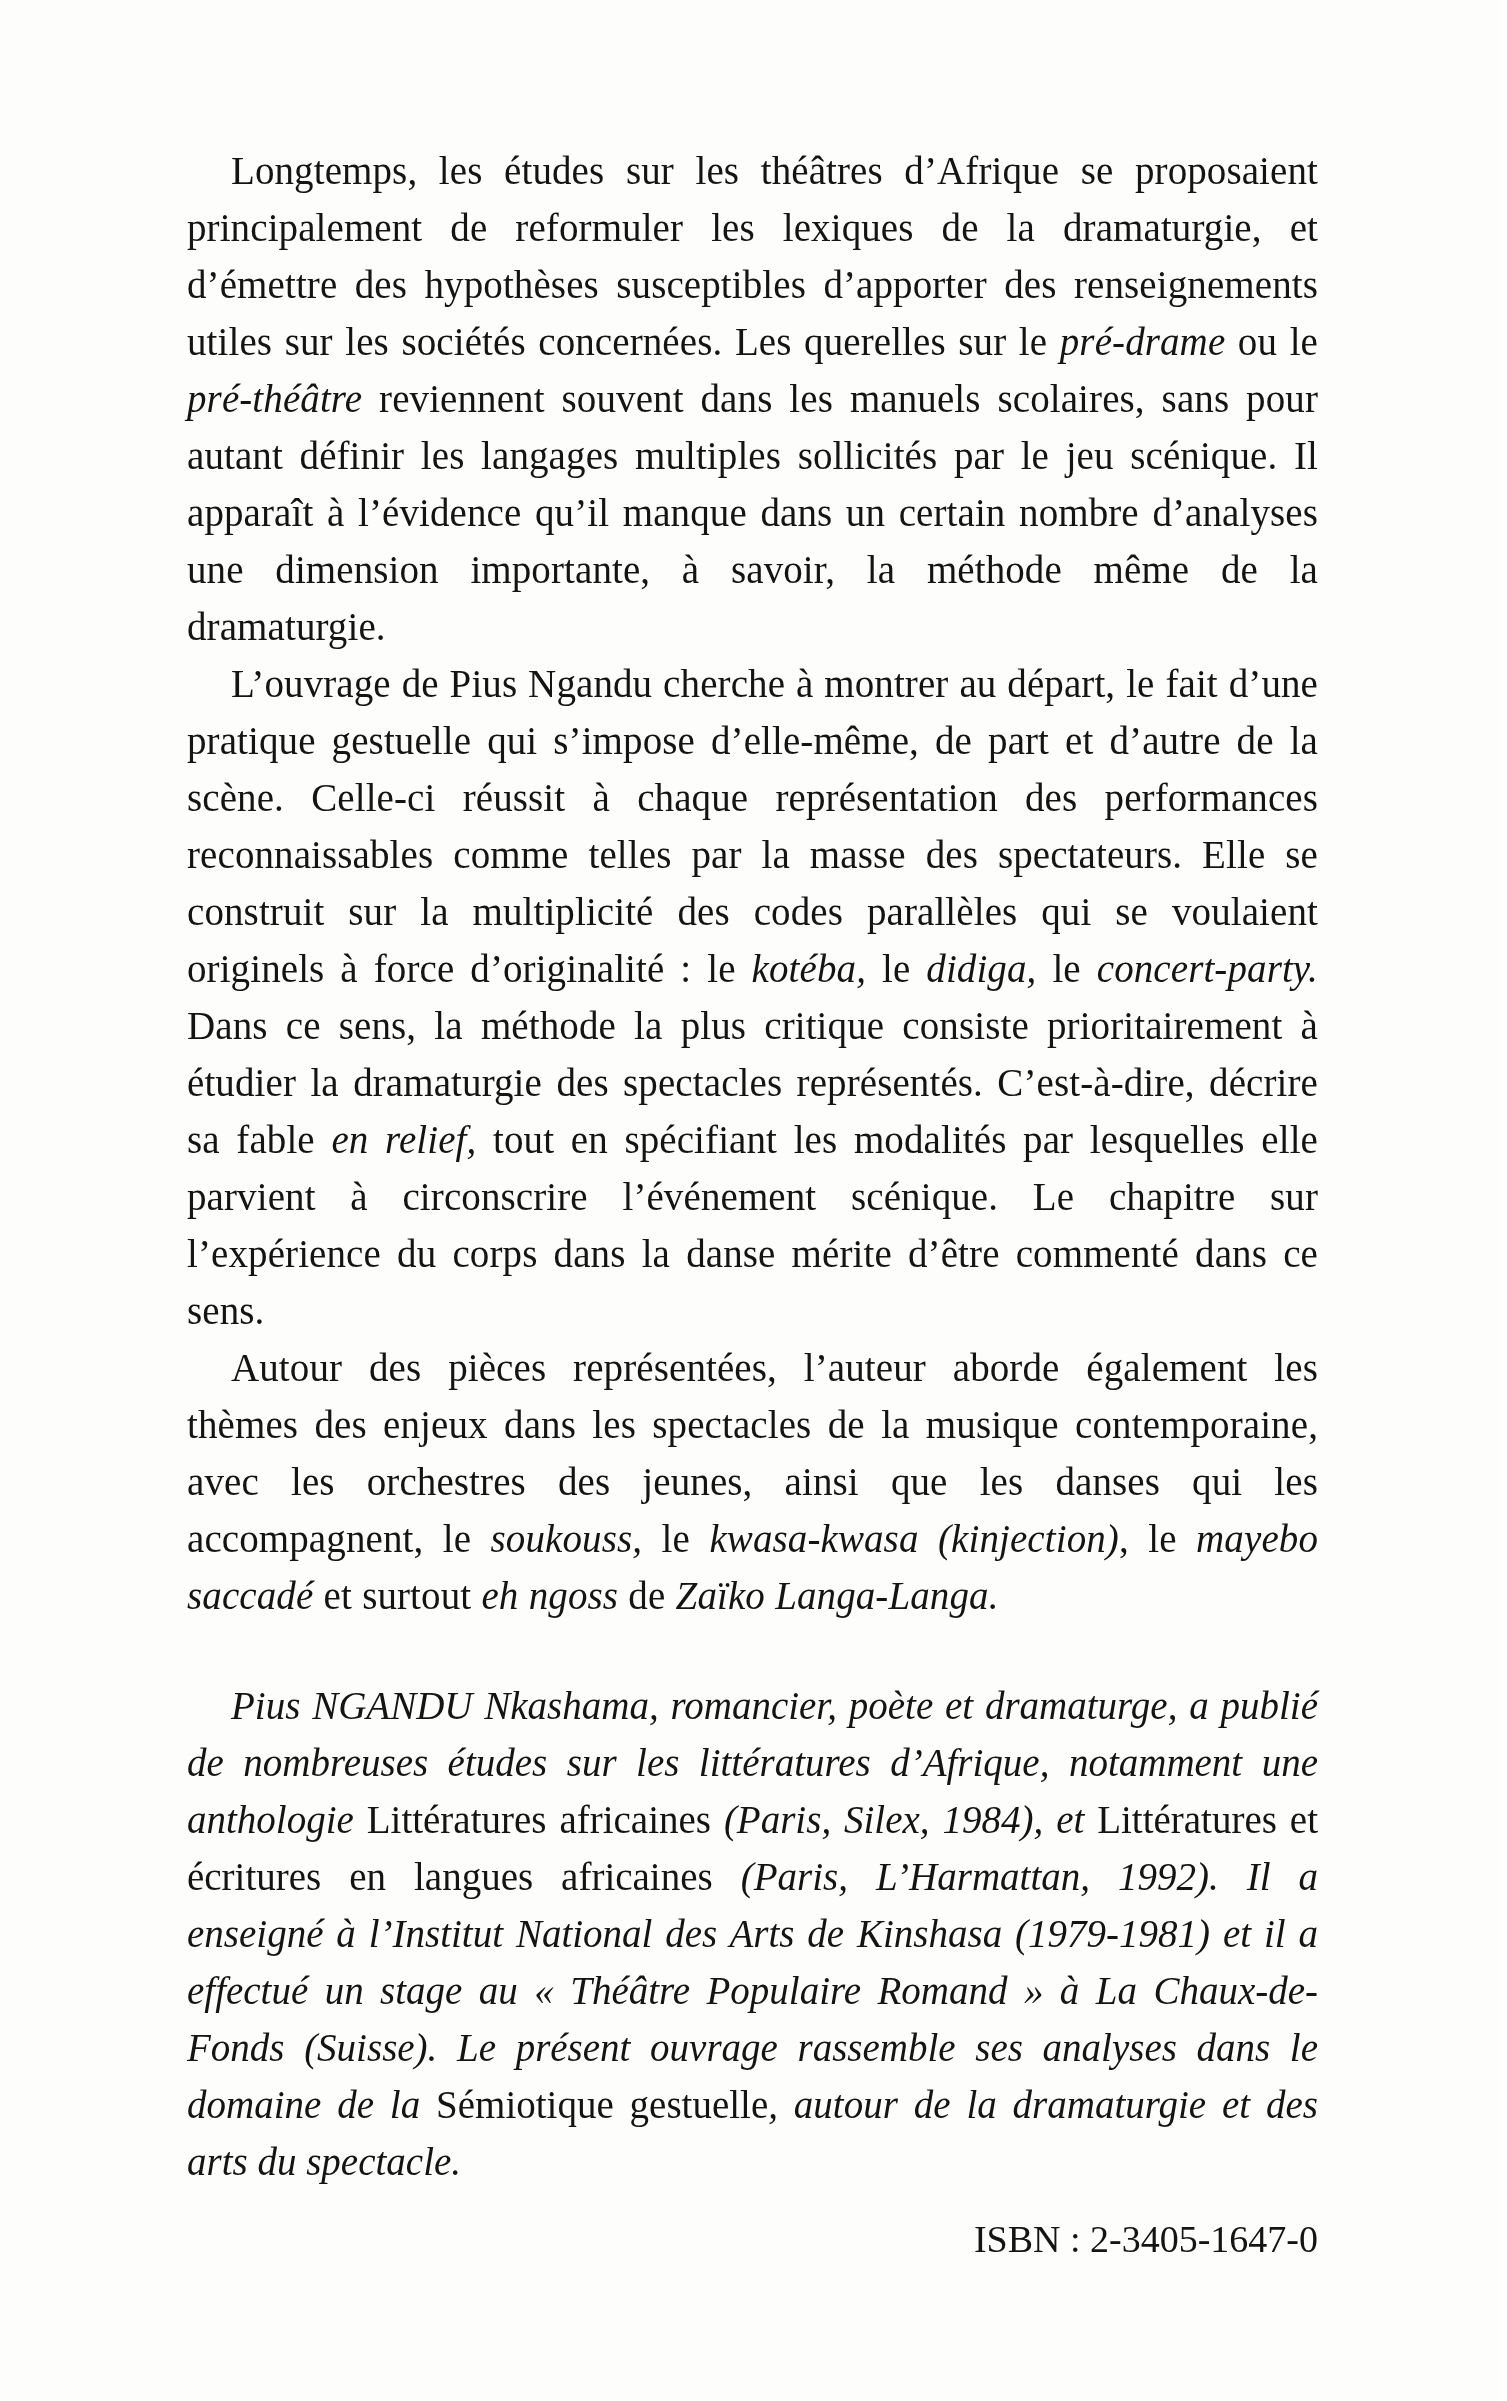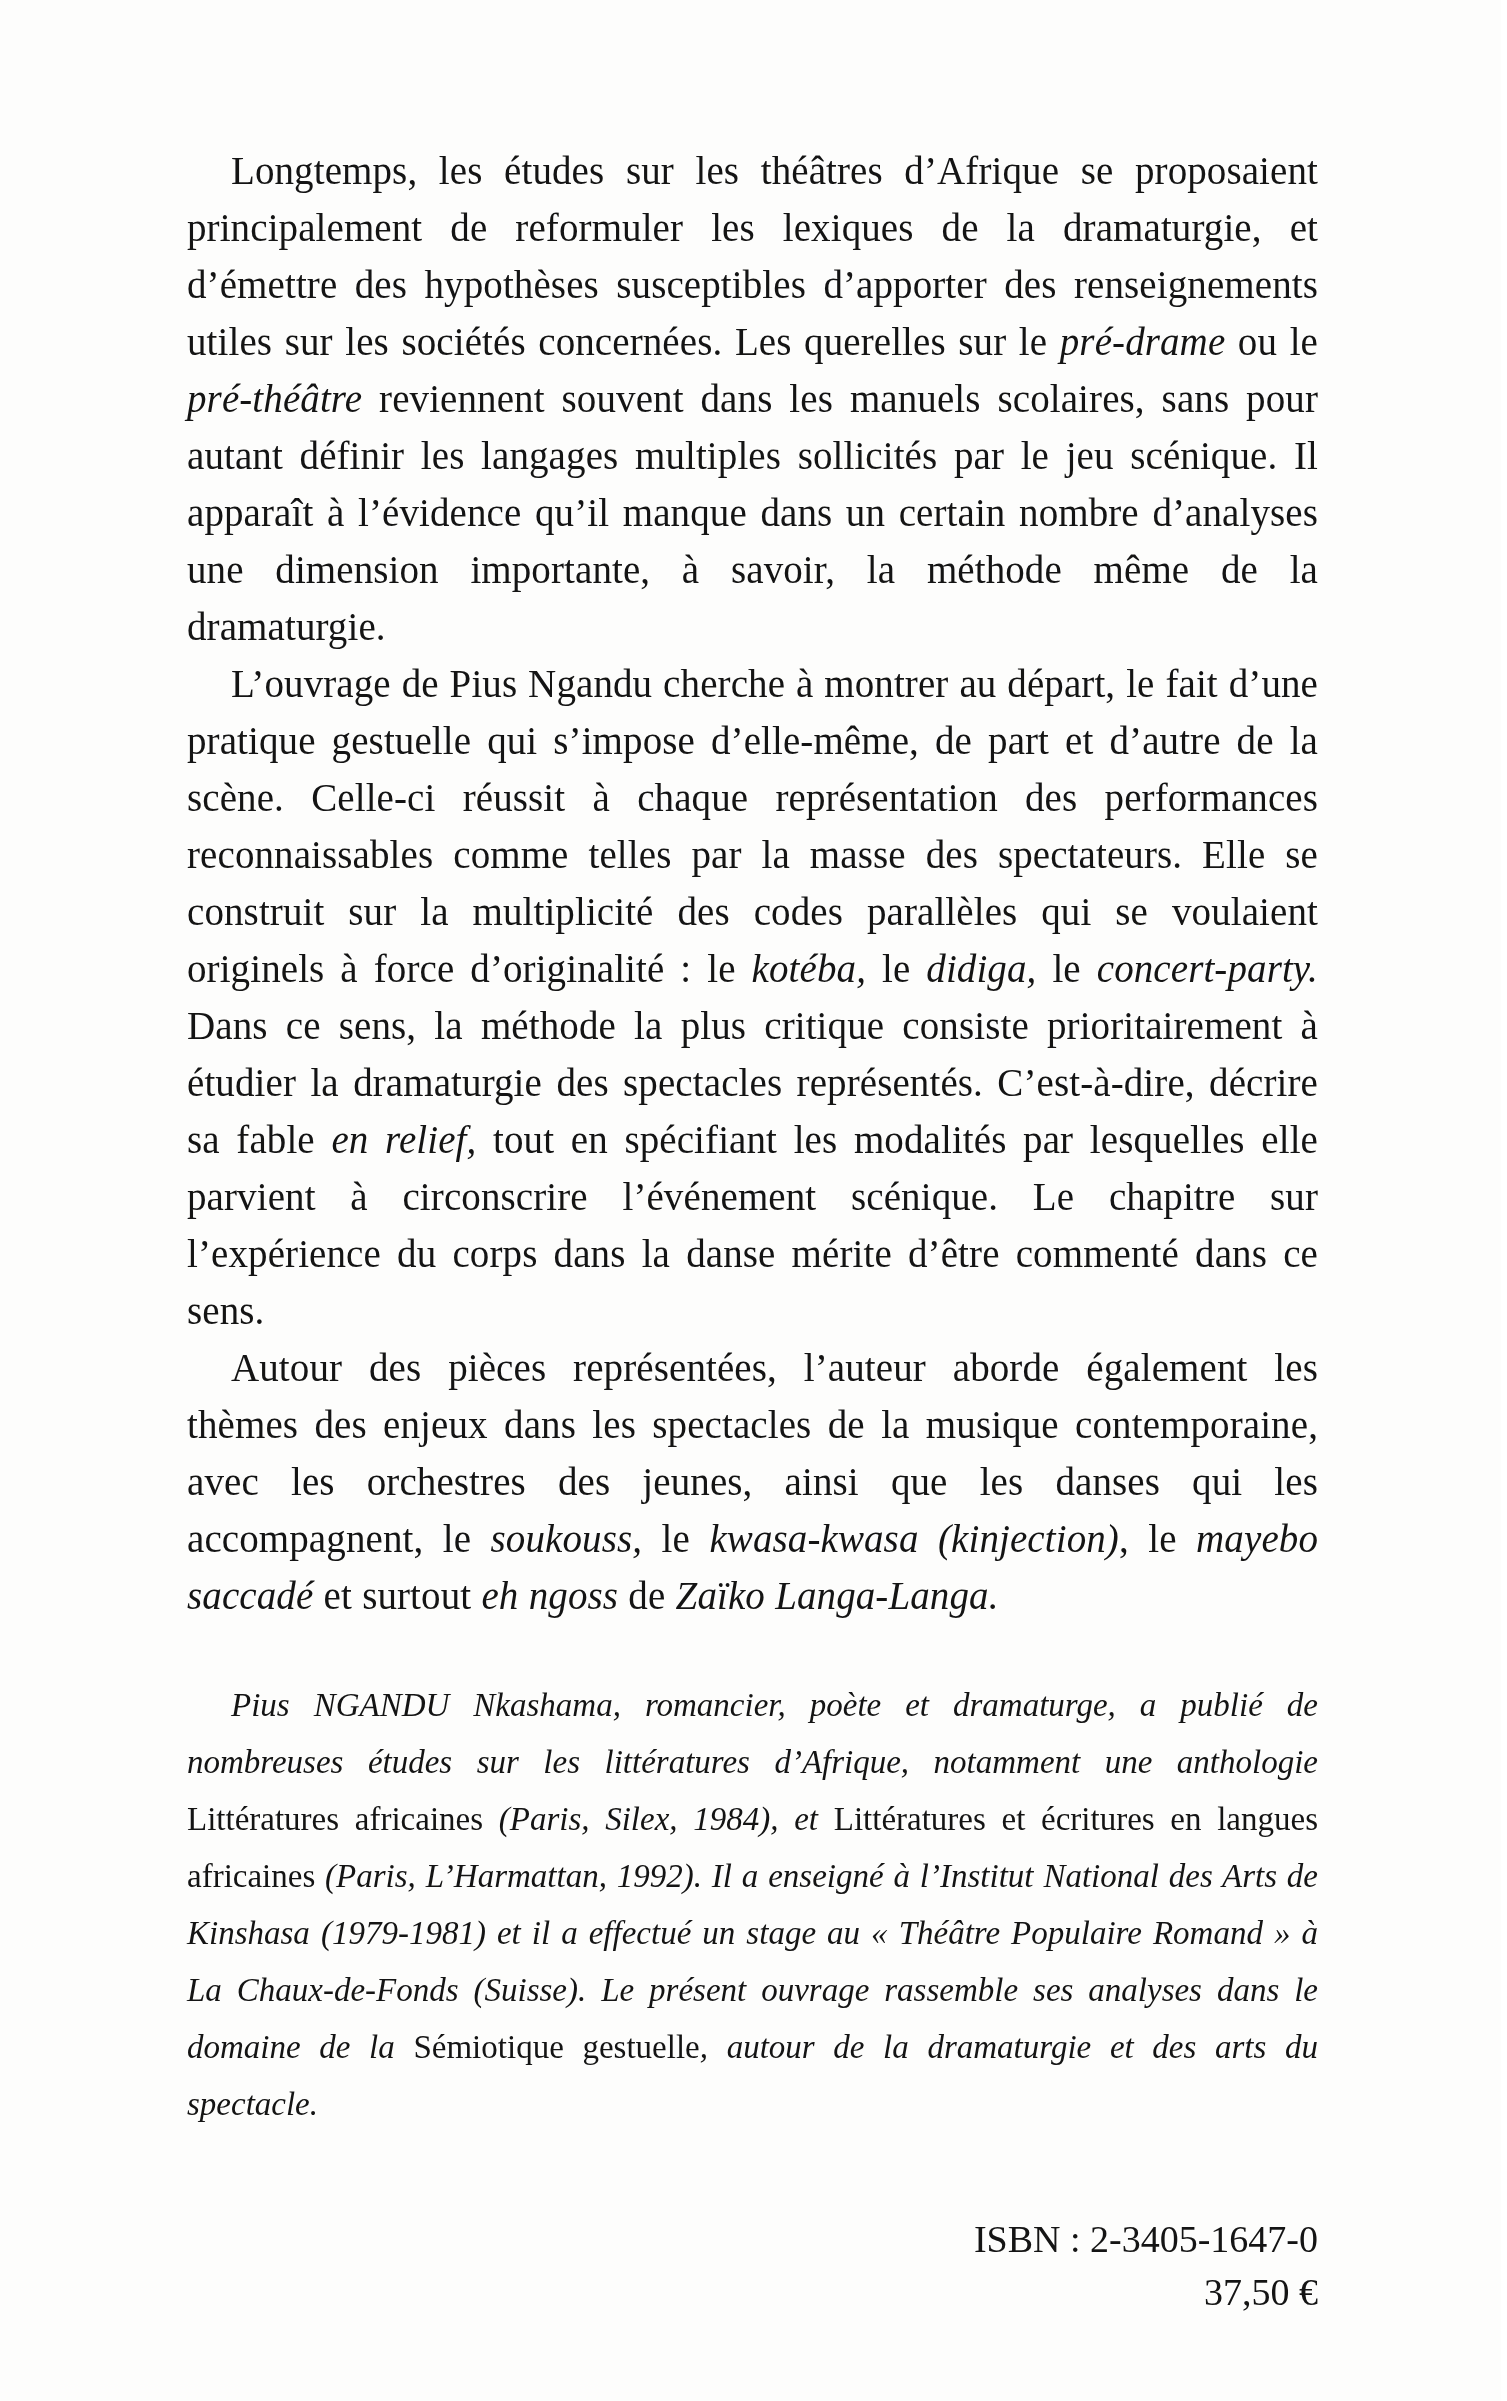--- a/index.html
+++ b/index.html
@@ -36,21 +36,21 @@
     letter-spacing: 0.1px;
     word-spacing: 0.4px;
     color: #141414;
   }
   .body-text p {
     margin: 0;
     text-indent: 44px;
   }
   .bio {
     margin-top: 53px;
-    font-size: 33px;
+    font-size: 39px;
     line-height: 57px;
     text-align: justify;
     text-justify: inter-word;
     font-style: italic;
     color: #141414;
   }
   .bio p {
     margin: 0;
     text-indent: 44px;
   }
@@ -90,17 +90,16 @@
     </div>
 
     <div class="bio">
       <p><span>Pius NGANDU Nkashama, romancier, poète et dramaturge, a publié de nombreuses études sur les littératures d’Afrique, notamment une anthologie </span><span class="roman">Littératures africaines </span><span>(Paris, Silex, 1984), et </span><span class="roman">Littératures et écritures en langues africaines </span><span>(Paris, L’Harmattan, 1992). Il a enseigné à l’Institut National des Arts de Kinshasa (1979-1981) et il a effectué un stage au « Théâtre Populaire Romand » à La Chaux-de-Fonds (Suisse). Le présent ouvrage rassemble ses analyses dans le domaine de la </span><span class="roman">Sémiotique gestuelle</span><span>, autour de la dramaturgie et des arts du spectacle.</span></p>
     </div>
 
   </div>
 
   <div class="colophon">
     <div>ISBN : 2-3405-1647-0</div>
-    <div>37,50 €</div>
   </div>
 
 </div>
 
 
 </body></html>

